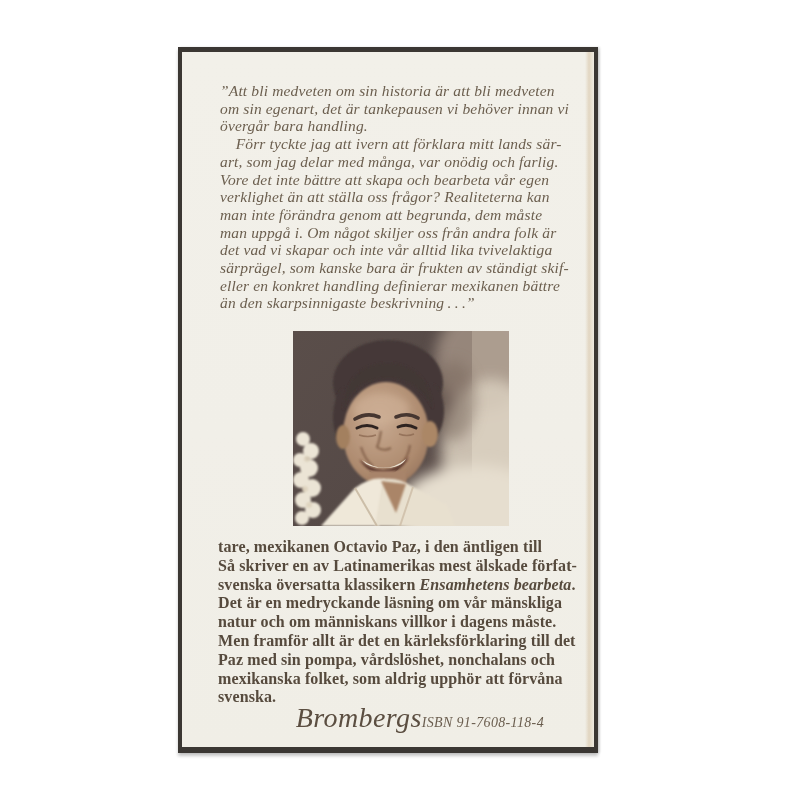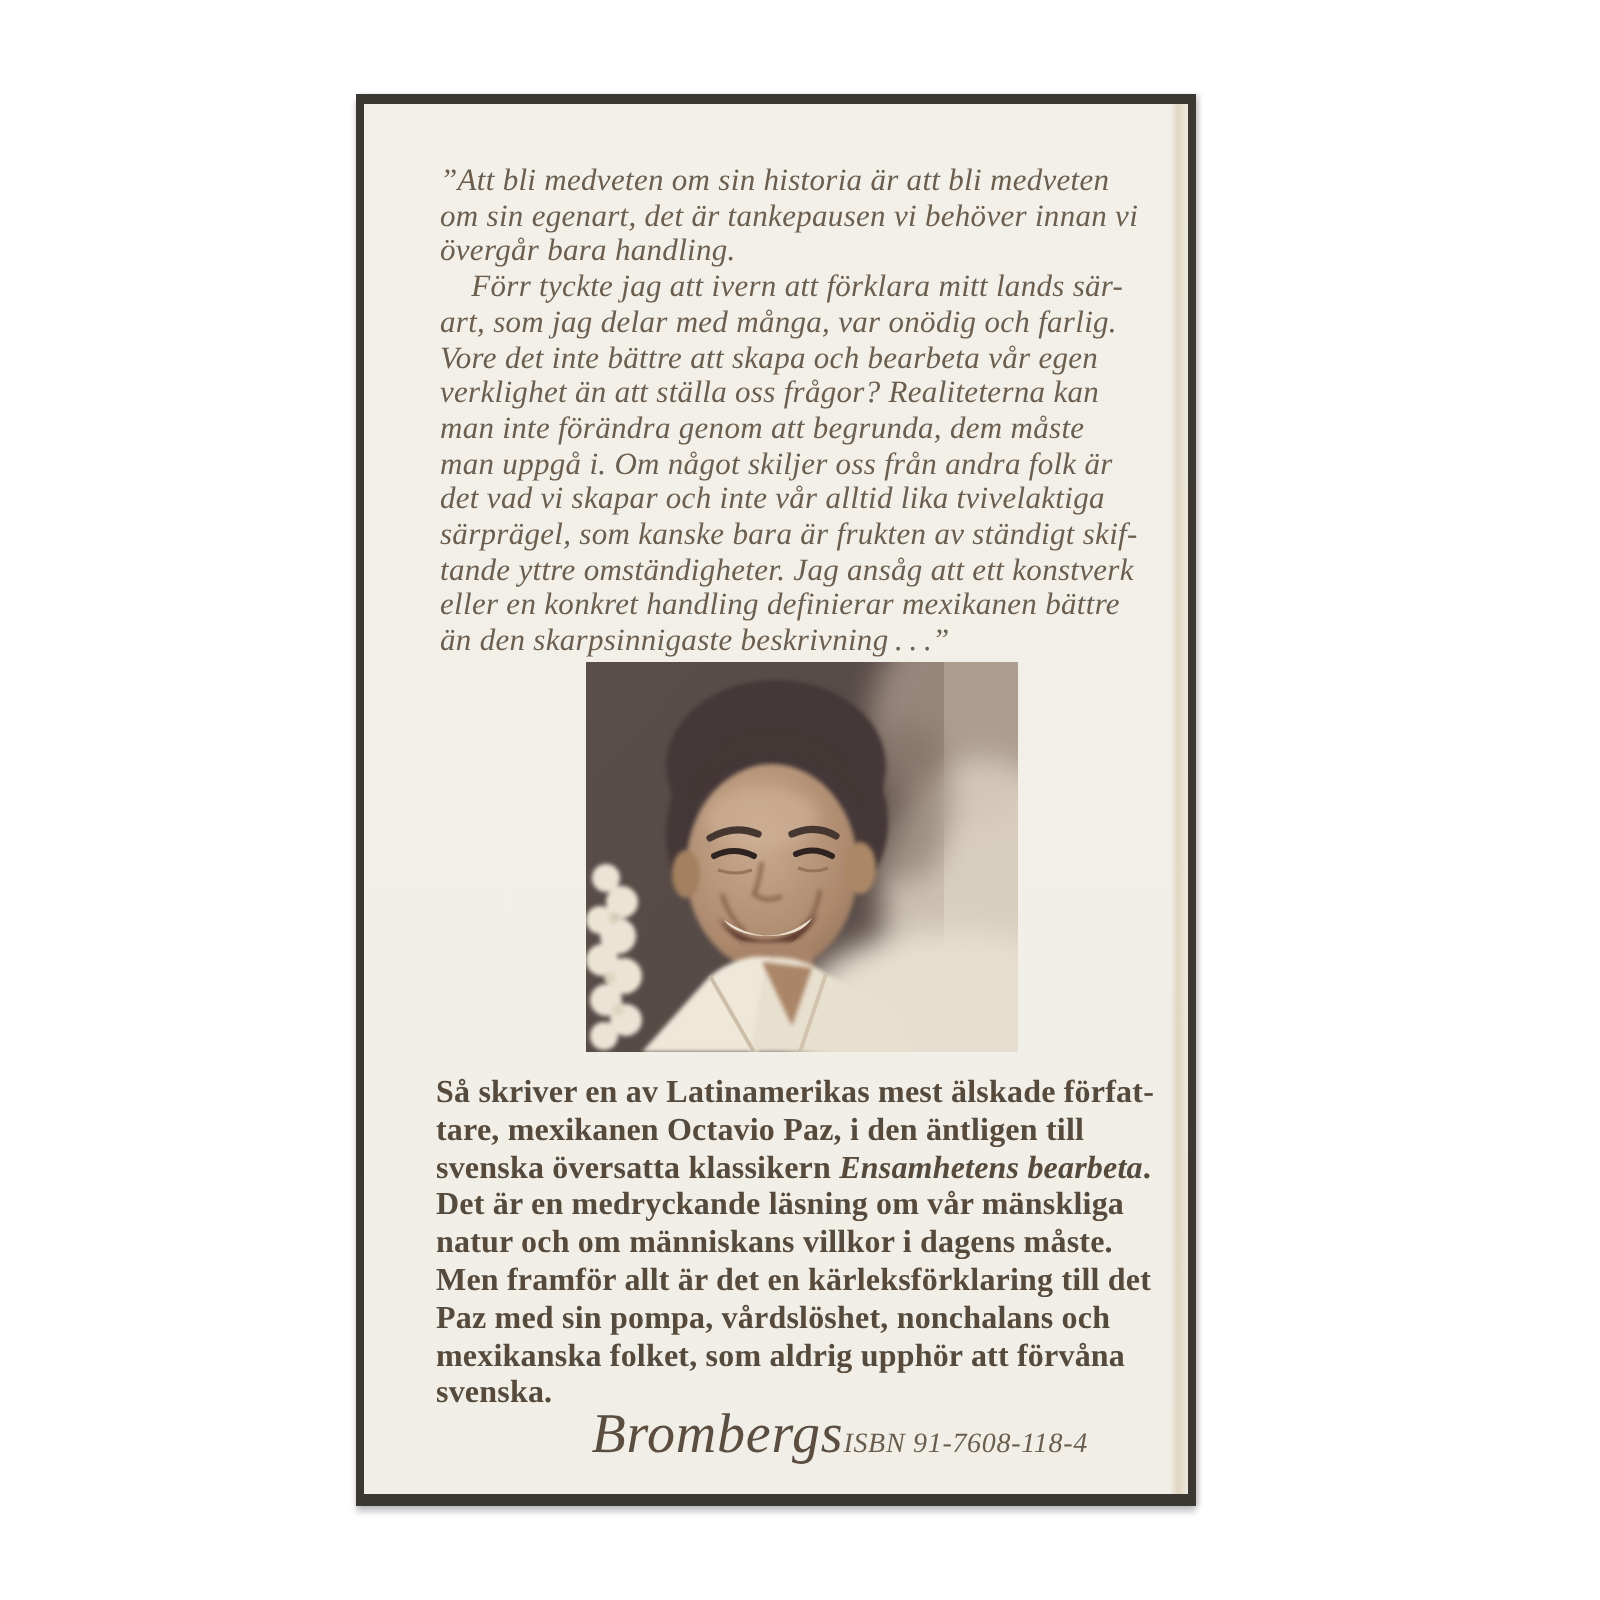--- a/index.html
+++ b/index.html
@@ -101,21 +101,20 @@
           <div><span>om sin egenart, det är tankepausen vi behöver innan vi</span></div>
           <div><span>övergår bara handling.</span></div>
           <div><span> Förr tyckte jag att ivern att förklara mitt lands sär-</span></div>
           <div><span>art, som jag delar med många, var onödig och farlig.</span></div>
           <div><span>Vore det inte bättre att skapa och bearbeta vår egen</span></div>
           <div><span>verklighet än att ställa oss frågor? Realiteterna kan</span></div>
           <div><span>man inte förändra genom att begrunda, dem måste</span></div>
           <div><span>man uppgå i. Om något skiljer oss från andra folk är</span></div>
           <div><span>det vad vi skapar och inte vår alltid lika tvivelaktiga</span></div>
           <div><span>särprägel, som kanske bara är frukten av ständigt skif-</span></div>
-          <div><span>tande yttre omständigheter. Jag ansåg att ett konstverk</span></div>
           <div><span>eller en konkret handling definierar mexikanen bättre</span></div>
           <div><span>än den skarpsinnigaste beskrivning . . .”</span></div>
         </div>
 
       <div class="photo">
         <svg viewBox="0 0 216 195" xmlns="http://www.w3.org/2000/svg">
           <defs>
             <linearGradient id="gDark" x1="0" y1="0" x2="1" y2="1">
               <stop offset="0" stop-color="#5a4e4a"></stop>
               <stop offset="0.6" stop-color="#564a47"></stop>
@@ -196,22 +195,22 @@
           </g>
           <g fill="#d9cdb6" opacity=".7" filter="url(#f1)">
             <circle cx="14" cy="128" r="3"></circle>
             <circle cx="12" cy="158" r="3"></circle>
             <circle cx="16" cy="174" r="3"></circle>
           </g>
         </svg>
       </div>
 
       <div class="desc">
+          <div><span>tare, mexikanen Octavio Paz, i den äntligen till</span></div>
           <div><span>Så skriver en av Latinamerikas mest älskade förfat-</span></div>
-          <div><span>tare, mexikanen Octavio Paz, i den äntligen till</span></div>
           <div><span>svenska översatta klassikern </span><span class="seg-italic">Ensamhetens bearbeta</span><span>.</span></div>
           <div><span>Det är en medryckande läsning om vår mänskliga</span></div>
           <div><span>natur och om människans villkor i dagens måste.</span></div>
           <div><span>Men framför allt är det en kärleksförklaring till det</span></div>
           <div><span>Paz med sin pompa, vårdslöshet, nonchalans och</span></div>
           <div><span>mexikanska folket, som aldrig upphör att förvåna</span></div>
           <div><span>svenska.</span></div>
         </div>
 
       <div class="footer">

